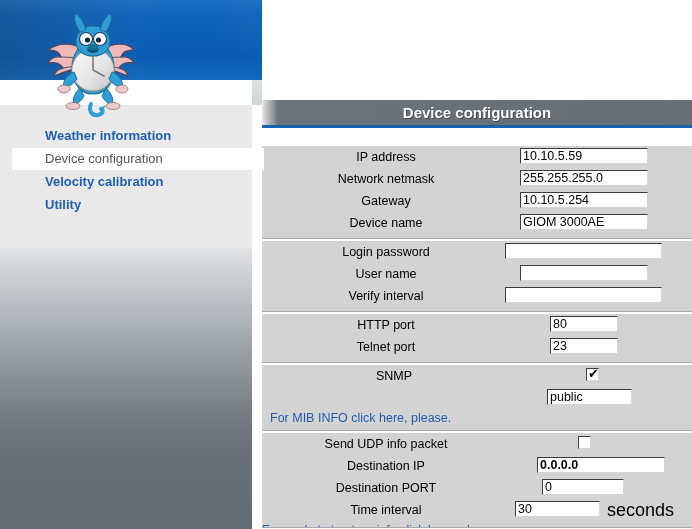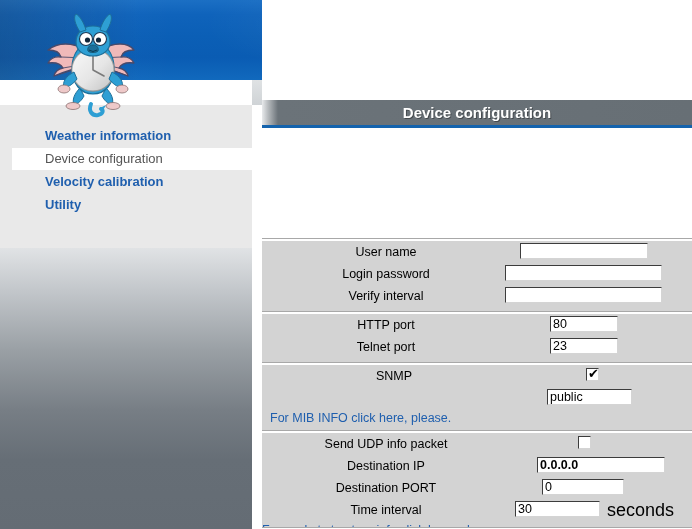--- a/index.html
+++ b/index.html
@@ -386,30 +386,48 @@
     </div>
   </div>
 
   <div class="content">
 
     <div class="page-header">
       <div class="page-header-title">Device configuration</div>
     </div>
     <div class="page-header-rule"></div>
 
+    <div class="group" id="group-network">
+      <div class="frow">
+        <div class="flabel">IP address</div>
+        <div class="finput w-ip">10.10.5.59</div>
+      </div>
+      <div class="frow">
+        <div class="flabel">Network netmask</div>
+        <div class="finput w-ip">255.255.255.0</div>
+      </div>
+      <div class="frow">
+        <div class="flabel">Gateway</div>
+        <div class="finput w-ip">10.10.5.254</div>
+      </div>
+      <div class="frow">
+        <div class="flabel">Device name</div>
+        <div class="finput w-ip">GIOM 3000AE</div>
+      </div>
+    </div>
     <div class="group-sep" id="sep-1"></div>
 
     <div class="group" id="group-account">
+      <div class="frow">
+        <div class="flabel">Login password</div>
+        <div class="finput w-pass"></div>
+      </div>
       <div class="frow">
         <div class="flabel">User name</div>
         <div class="finput w-user"></div>
-      </div>
-      <div class="frow">
-        <div class="flabel">Login password</div>
-        <div class="finput w-pass"></div>
       </div>
       <div class="frow">
         <div class="flabel">Verify interval</div>
         <div class="finput w-pass"></div>
       </div>
     </div>
     <div class="group-sep" id="sep-2"></div>
 
     <div class="group" id="group-ports">
       <div class="frow">

